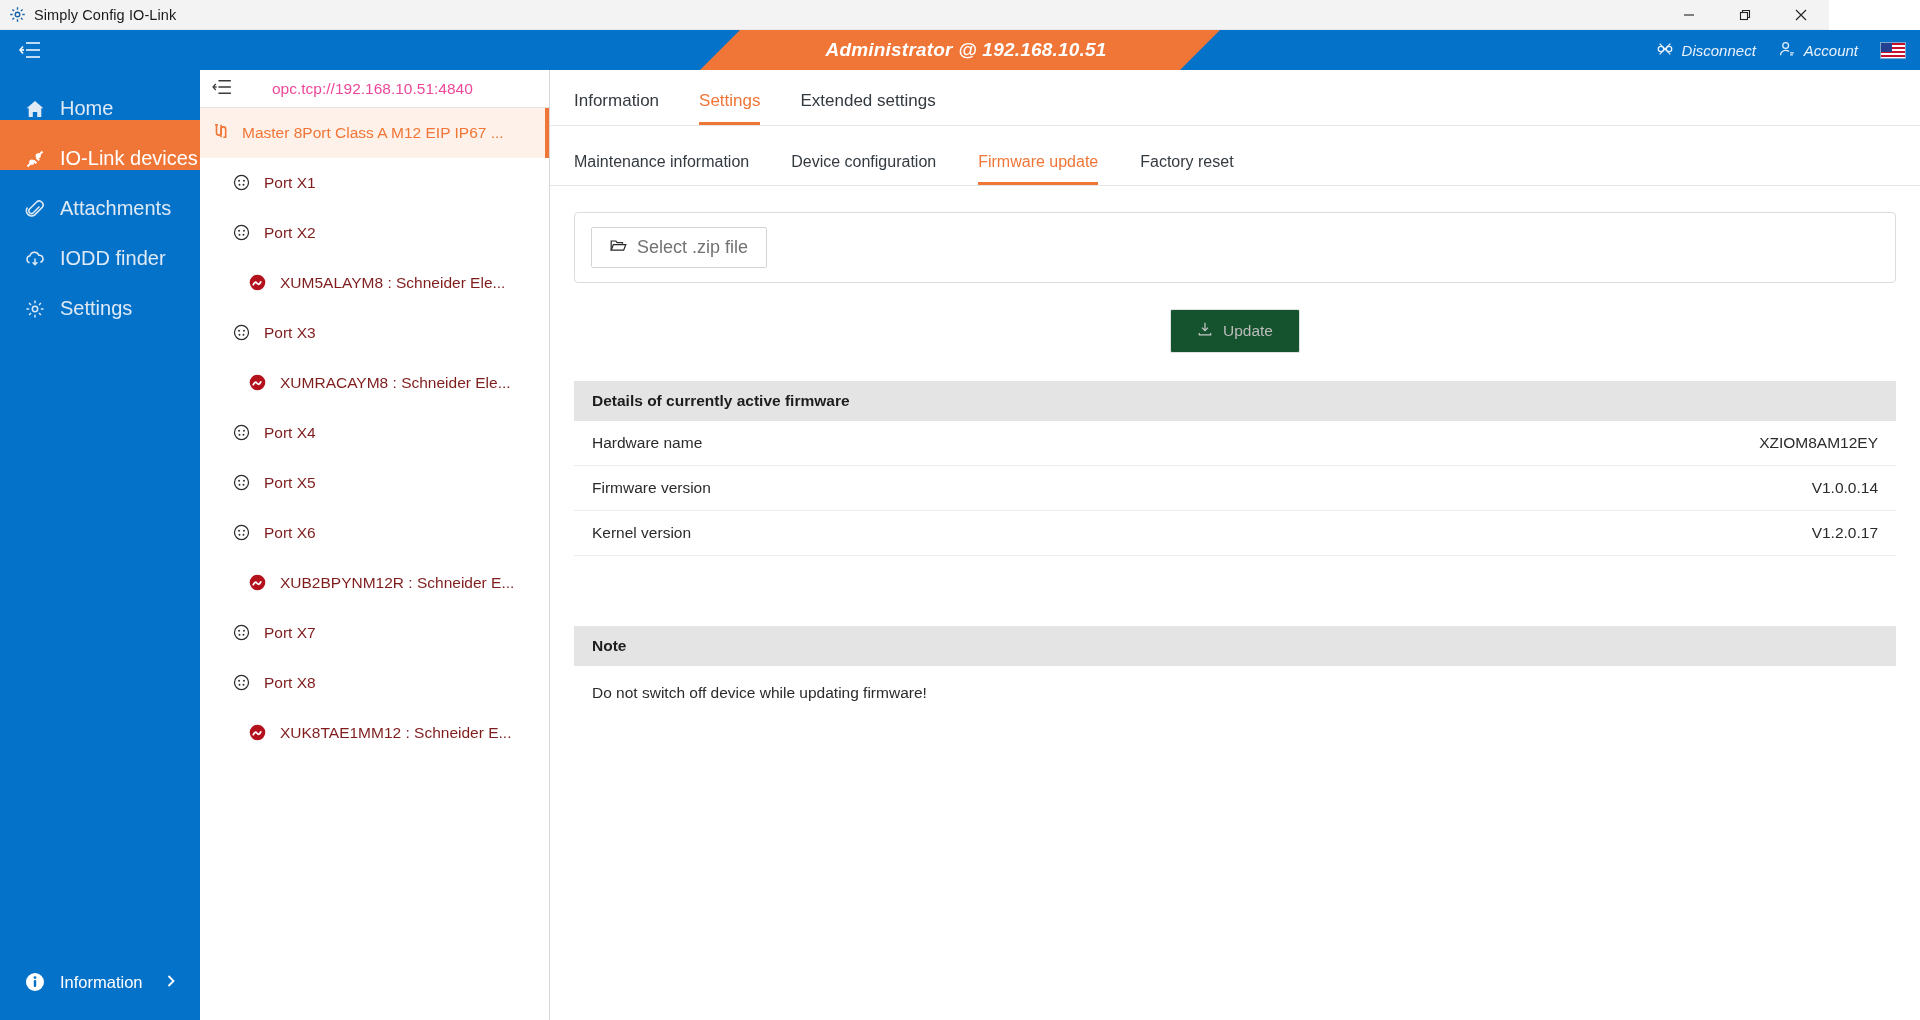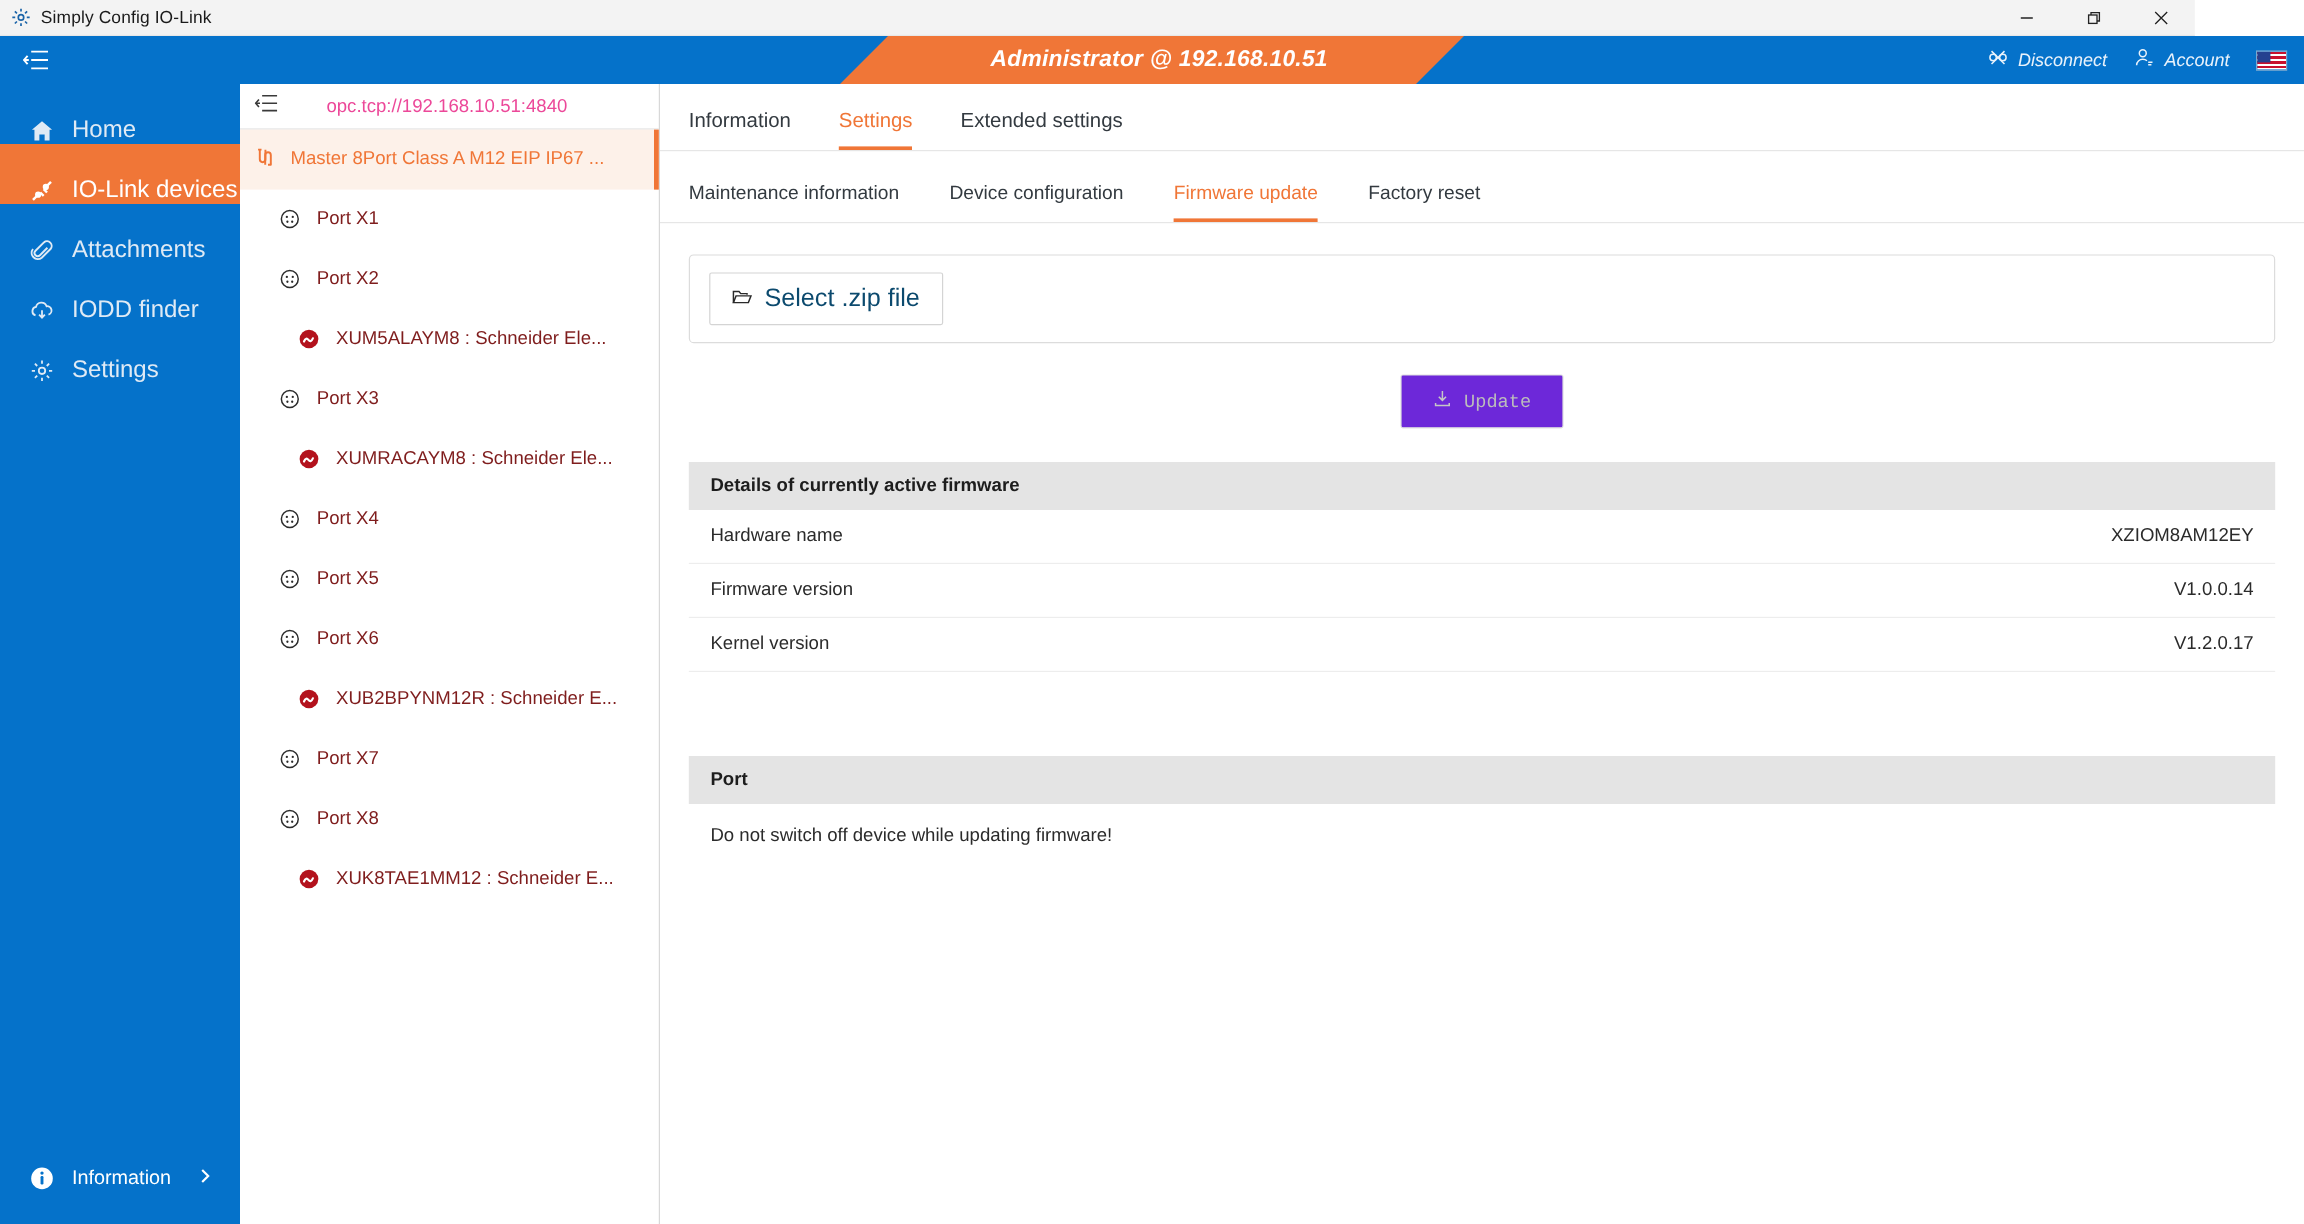--- a/index.html
+++ b/index.html
@@ -129,30 +129,30 @@
   .subtab.active { color: #f07637; border-bottom-color: #f07637; }
 
   .content { padding: 26px 24px 0 24px; }
 
   .filebox {
     border: 1px solid #dcdcdc; border-radius: 4px;
     padding: 14px 16px; display: flex; align-items: center;
   }
   .btn-select {
     border: 1px solid #d4d4d4; background: #ffffff;
-    padding: 9px 18px; font-size: 21px; color: #0c4a6e;
+    padding: 9px 18px; font-size: 18px; color: #737373;
     display: flex; align-items: center; gap: 10px; border-radius: 2px;
     font-family: "Liberation Sans", sans-serif;
   }
   .update-row { display: flex; justify-content: center; margin-top: 26px; }
   .btn-update {
-    border: 1px solid #e0e0e0; background: #6d28d9;
+    border: 1px solid #e0e0e0; background: #14532d;
     padding: 11px 26px; font-size: 15.5px; color: #bcbcbc;
     display: flex; align-items: center; gap: 10px; border-radius: 2px;
-    font-family: Liberation Mono, monospace;
+    font-family: Liberation Sans, sans-serif;
   }
 
   .section-head {
     margin-top: 28px; background: #e4e4e4;
     padding: 11px 18px; font-size: 15.5px; font-weight: bold; color: #1d1d1d;
   }
   .kv-row {
     display: flex; align-items: center; justify-content: space-between;
     padding: 13px 18px; border-bottom: 1px solid #ededed;
     font-size: 15.5px; color: #2b2b2b;
@@ -517,17 +517,17 @@
     </div>
     <div class="kv-row">
       <span class="key">Firmware version</span>
       <span class="val">V1.0.0.14</span>
     </div>
     <div class="kv-row">
       <span class="key">Kernel version</span>
       <span class="val">V1.2.0.17</span>
     </div>
 
-    <div class="section-head" style="margin-top:70px;">Port</div>
+    <div class="section-head" style="margin-top:70px;">Note</div>
     <div class="note-body">Do not switch off device while updating firmware!</div>
 
   </div>
 </div>
 
 </body></html>

